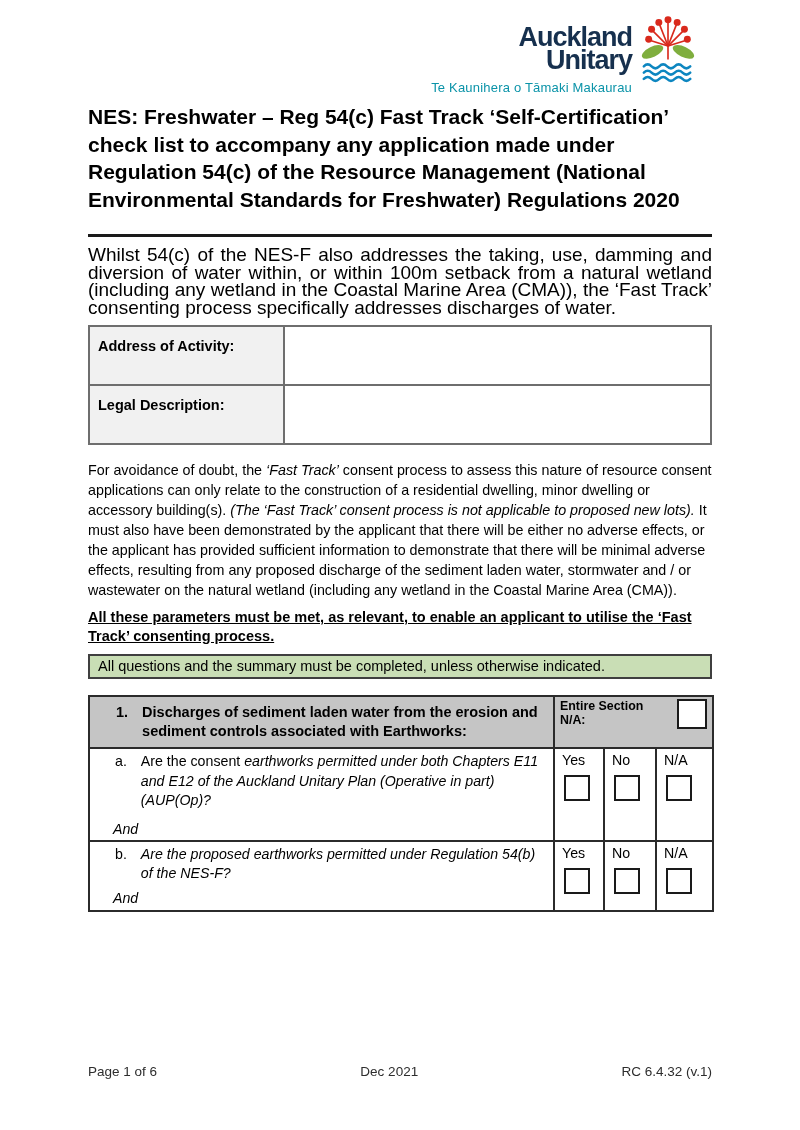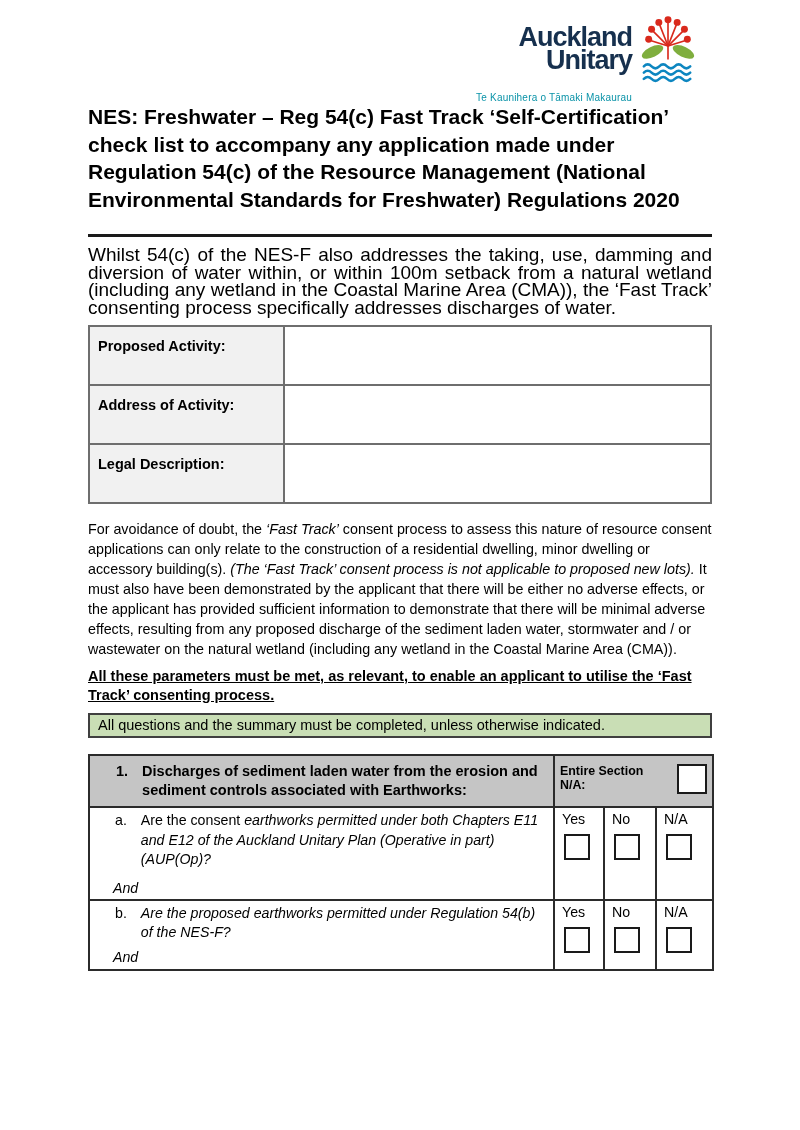--- a/index.html
+++ b/index.html
@@ -9,21 +9,21 @@
     font-family: "Liberation Sans", sans-serif;
     color: #000;
   }
   .page { position: relative; width: 800px; height: 1130px; overflow: hidden; background: #fff; }
   .content { padding: 0 88px; }
 
   
   .logo { position: absolute; top: 13px; right: 103px; display: flex; align-items: flex-start; gap: 7px; }
   .logo-text { text-align: right; padding-top: 13px; }
   .logo-line { font-weight: bold; font-size: 27px; line-height: 23px; color: #16304e; letter-spacing: -1px; }
-  .logo-tagline { font-size: 10px; color: #0a93a8; margin-top: 20px; letter-spacing: 0.2px; }
+  .logo-tagline { font-size: 13px; color: #0a93a8; margin-top: 8px; letter-spacing: 0.2px; }
   .logo-mark { width: 58px; height: 70px; }
 
   
   h1.title { margin: 0; padding-top: 103px; font-size: 21px; line-height: 27.5px; font-weight: bold; }
   .rule { border: none; border-top: 3px solid #1a1a1a; margin: 21px 0 0 0; }
 
   
   .intro { margin: 9px 0 0 0; font-size: 19px; line-height: 17.5px; text-align: justify; }
   .body-para { margin: 15px 0 0 0; font-size: 14.3px; line-height: 20px; }
   .italic { font-style: italic; }
@@ -38,21 +38,21 @@
     font-size: 14.5px; font-weight: bold;
   }
   table.details td { border: 2px solid #6e6e6e; background: #fff; }
   table.details tr { height: 59px; }
 
   
   table.section { border-collapse: collapse; width: 100%; margin-top: 16px; table-layout: fixed; }
   table.section td { border: 2px solid #2b2b2b; vertical-align: top; font-size: 14.5px; }
   td.sec-head { background: #c5c5c5; font-weight: bold; padding: 6px 6px 6px 0; height: 45px; }
   .sec-head-inner { display: flex; gap: 14px; padding-left: 26px; line-height: 19px; }
-  td.sec-na { background: #c5c5c5; padding: 6px 5px; }
+  td.sec-na { background: #c5c5c5; padding: 0 5px; }
   .na-inner { display: flex; align-items: flex-start; gap: 5px; font-weight: bold; font-size: 12.4px; line-height: 14px; padding-top: 2px; }
   td.blank-cell { background: #f1f1f1; height: 51px; }
   td.customer-cell { background: #d2d2d2; font-weight: bold; padding: 2px 6px; line-height: 17px; }
   td.q-cell { background: #fff; padding: 3px 6px 3px 0; }
   .q { display: flex; gap: 14px; padding-left: 25px; line-height: 19.5px; font-size: 14.2px; }
   .q-text { width: 400px; }
   .and { font-style: italic; padding-left: 23px; font-size: 14.2px; }
   .q-cell-a { height: 88px; } .q-cell-a .and { margin-top: 10px; }
   .q-cell-b { height: 70px; } .q-cell-b .and { margin-top: 6px; }
   td.opt-cell { background: #fff; padding: 2px 0 0 7px; margin-left: 8px; }
@@ -113,24 +113,20 @@
   <div class="content">
 
     <h1 class="title">NES: Freshwater – Reg 54(c) Fast Track ‘Self-Certification’ check list to accompany any application made under Regulation 54(c) of the Resource Management (National Environmental Standards for Freshwater) Regulations 2020</h1>
 
     <hr class="rule">
 
     <p class="intro">Whilst 54(c) of the NES-F also addresses the taking, use, damming and diversion of water within, or within 100m setback from a natural wetland (including any wetland in the Coastal Marine Area (CMA)), the ‘Fast Track’ consenting process specifically addresses discharges of water.</p>
 
     <table class="details">
       <tbody>
-          <tr>
-        <th>Proposed Activity:</th>
-        <td></td>
-      </tr>
       <tr>
         <th>Address of Activity:</th>
         <td></td>
       </tr>
       <tr>
         <th>Legal Description:</th>
         <td></td>
       </tr>
     </tbody>
       </table>
@@ -203,14 +199,19 @@
         <td class="opt-cell">
           <div class="opt-label">N/A</div>
           <div class="cb"></div>
         </td>
       </tr>
     </tbody>
       </table>
 
   </div>
 
+  <div class="footer">
+    <span>Page 1 of 6</span>
+    <span>Dec 2021</span>
+    <span>RC 6.4.32 (v.1)</span>
+  </div>
 
 </div>
 
 </body></html>

